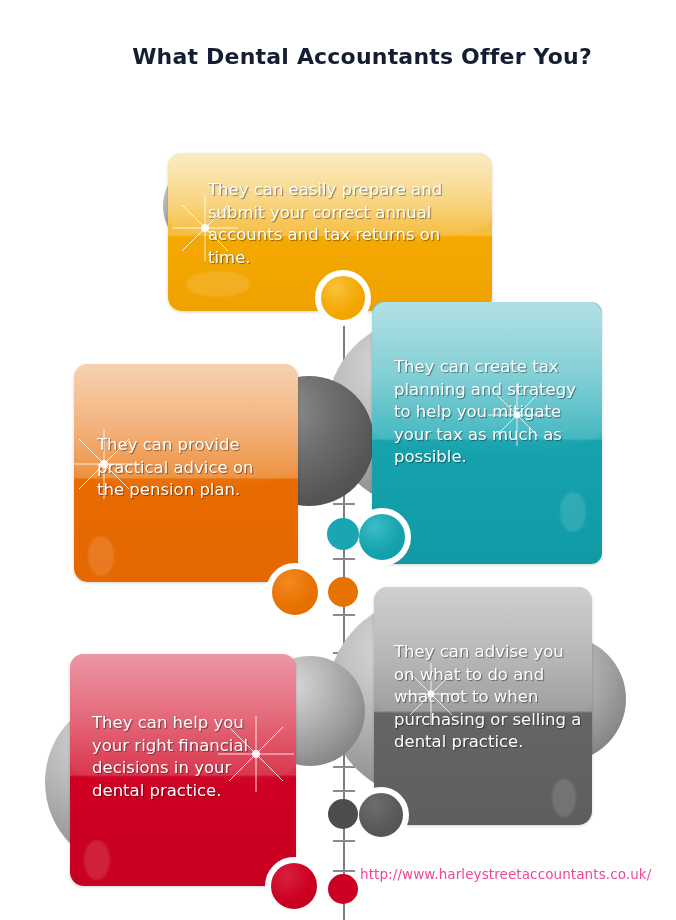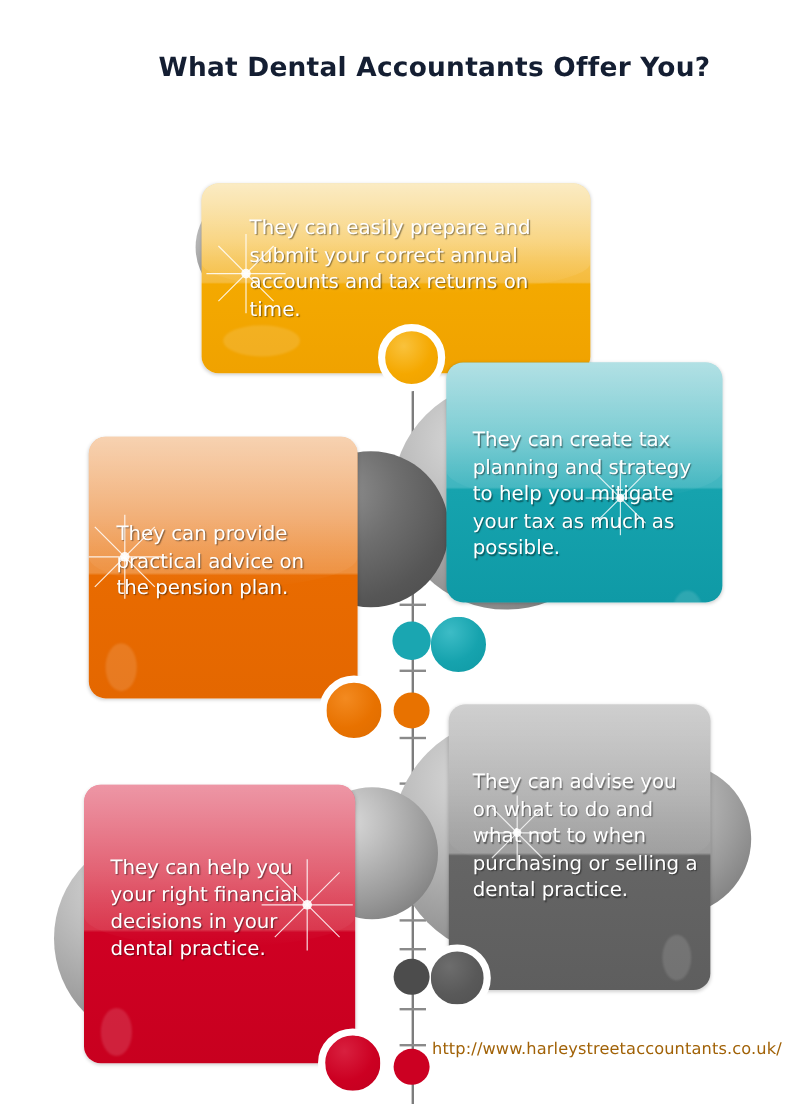--- a/index.html
+++ b/index.html
@@ -99,21 +99,21 @@
   
   .dot{position:absolute;border-radius:50%;z-index:8;}
   .d-teal{background:#1aa6b1;}
   .d-orange{background:#e87200;}
   .d-grey{background:#4c4c4c;}
   .d-red{background:#cc0022;}
 
   
   .url{
     position:absolute;left:360px;top:866px;
-    font-size:13.5px;color:#a16207;
+    font-size:13.5px;color:#ec4899;
     font-family:"DejaVu Sans","Liberation Sans",sans-serif;
     letter-spacing:.1px;
   }
 </style>
 </head>
 <body>
 
 <div id="stage">
 
   <div class="title">What Dental Accountants Offer You?</div>
@@ -151,21 +151,21 @@
         <line x1="2" y1="35" x2="68" y2="35"></line>
         <line x1="12" y1="12" x2="58" y2="58"></line>
         <line x1="58" y1="12" x2="12" y2="58"></line>
       </g>
       <circle cx="35" cy="35" r="4" fill="#ffffff" opacity=".9"></circle>
     </svg>
     <div class="txt" style="left:40px;top:26px;width:250px;">They can easily prepare and submit your correct annual accounts and tax returns on time.</div>
   </div>
   <div class="node n-yellow" style="left:315px;top:270px;width:56px;height:56px;"></div>
 
-  <div class="card c-teal" style="left:372px;top:302px;width:230px;height:200px;">
+  <div class="card c-teal" style="left:372px;top:302px;width:230px;height:262px;border-radius:11px;">
     <div class="glossTop"></div>
     <div class="blob" style="left:188px;top:190px;width:26px;height:40px;"></div>
     <svg class="sparkle" width="70" height="70" viewBox="0 0 70 70" style="left:110px;top:78px;">
       <g stroke="#ffffff" stroke-width="1" opacity=".8">
         <line x1="35" y1="4" x2="35" y2="66"></line>
         <line x1="6" y1="35" x2="64" y2="35"></line>
         <line x1="14" y1="14" x2="56" y2="56"></line>
         <line x1="56" y1="14" x2="14" y2="56"></line>
       </g>
       <circle cx="35" cy="35" r="3.5" fill="#ffffff" opacity=".9"></circle>

